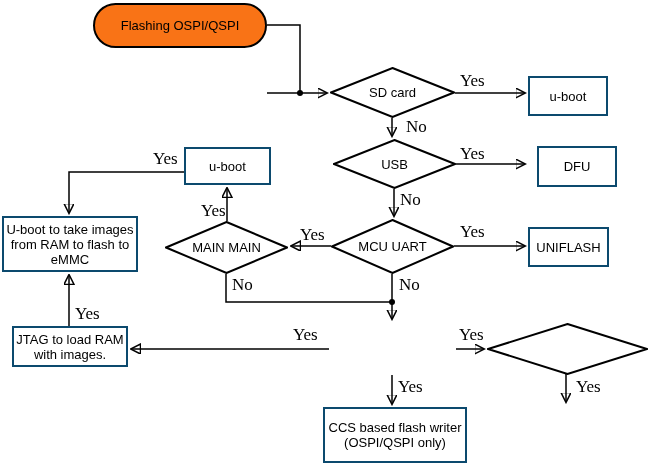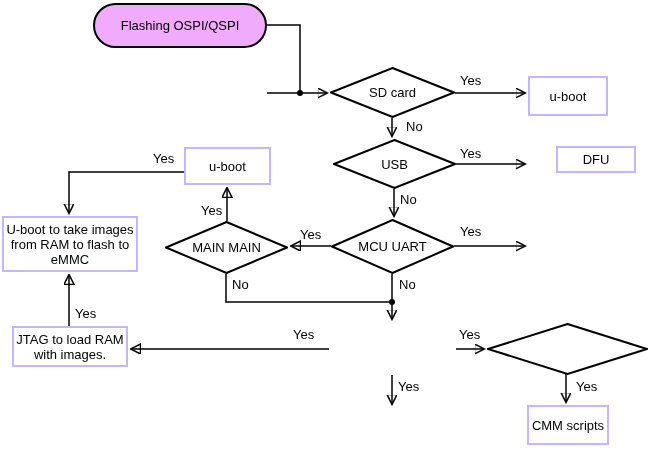--- a/index.html
+++ b/index.html
@@ -27,47 +27,48 @@
     position: absolute;
     box-sizing: border-box;
     display: flex;
     align-items: center;
     justify-content: center;
     text-align: center;
   }
   .terminal {
     border: 2px solid #000000;
     border-radius: 24px;
-    background: #f0abfc;
+    background: #f97316;
   }
   .process {
-    border: 2px solid #c4b5fd;
+    border: 2px solid #0c4a6e;
     background: #ffffff;
   }
   .decision { background: transparent; }
   .decision svg { position: absolute; left: 0; top: 0; }
   .decision polygon {
     fill: #ffffff;
     stroke: #000000;
     stroke-width: 2;
   }
   .node-label {
     position: relative;
     font-size: 13px;
     line-height: 15px;
     white-space: pre-line;
     z-index: 2;
     padding: 0 1px;
   }
   .edge-label {
     position: absolute;
-    font-size: 13px;
+    font-size: 17px;
     line-height: 13px;
     white-space: nowrap;
     z-index: 3;
+    font-family: Liberation Serif, serif;
   }
 </style>
 </head>
 <body>
 
 <div class="canvas">
 
   <svg class="edges" width="651" height="468" viewBox="0 0 651 468">
     <defs>
       <marker id="arrow" markerUnits="userSpaceOnUse" markerWidth="11" markerHeight="11" refX="9.5" refY="5" orient="auto">
@@ -126,37 +127,41 @@
   </div>
   <div class="node decision" style="left:487px;top:323px;width:161px;height:52px">
     <svg width="161" height="52" viewBox="0 0 161 52">
         <polygon points="80.5,1 160,26 80.5,51 1,26"></polygon>
       </svg>
   </div>
 
   <div class="node process" style="left:528px;top:76px;width:80px;height:40px">
     <span class="node-label">u-boot</span>
   </div>
-  <div class="node process" style="left:556px;top:146px;width:80px;height:27px">
+  <div class="node process" style="left:537px;top:146px;width:80px;height:41px">
     <span class="node-label">DFU</span>
+  </div>
+  <div class="node process" style="left:528px;top:227px;width:81px;height:40px">
+    <span class="node-label">UNIFLASH</span>
   </div>
   <div class="node process" style="left:184px;top:147px;width:87px;height:38px">
     <span class="node-label">u-boot</span>
   </div>
   <div class="node process" style="left:2px;top:216px;width:136px;height:56px">
     <span class="node-label">U-boot to take images
 from RAM to flash to
 eMMC</span>
   </div>
   <div class="node process" style="left:12px;top:326px;width:116px;height:41px">
     <span class="node-label">JTAG to load RAM
 with images.</span>
   </div>
-  <div class="node process" style="left:527px;top:405px;width:82px;height:40px">
-    <span class="node-label">CMM scripts</span>
+  <div class="node process" style="left:323px;top:407px;width:144px;height:56px">
+    <span class="node-label">CCS based flash writer
+(OSPI/QSPI only)</span>
   </div>
 
   <span class="edge-label" style="left:460px;top:74px">Yes</span>
   <span class="edge-label" style="left:406px;top:120px">No</span>
   <span class="edge-label" style="left:460px;top:147px">Yes</span>
   <span class="edge-label" style="left:400px;top:193px">No</span>
   <span class="edge-label" style="left:460px;top:225px">Yes</span>
   <span class="edge-label" style="left:300px;top:228px">Yes</span>
   <span class="edge-label" style="left:399px;top:278px">No</span>
   <span class="edge-label" style="left:201px;top:204px">Yes</span>

